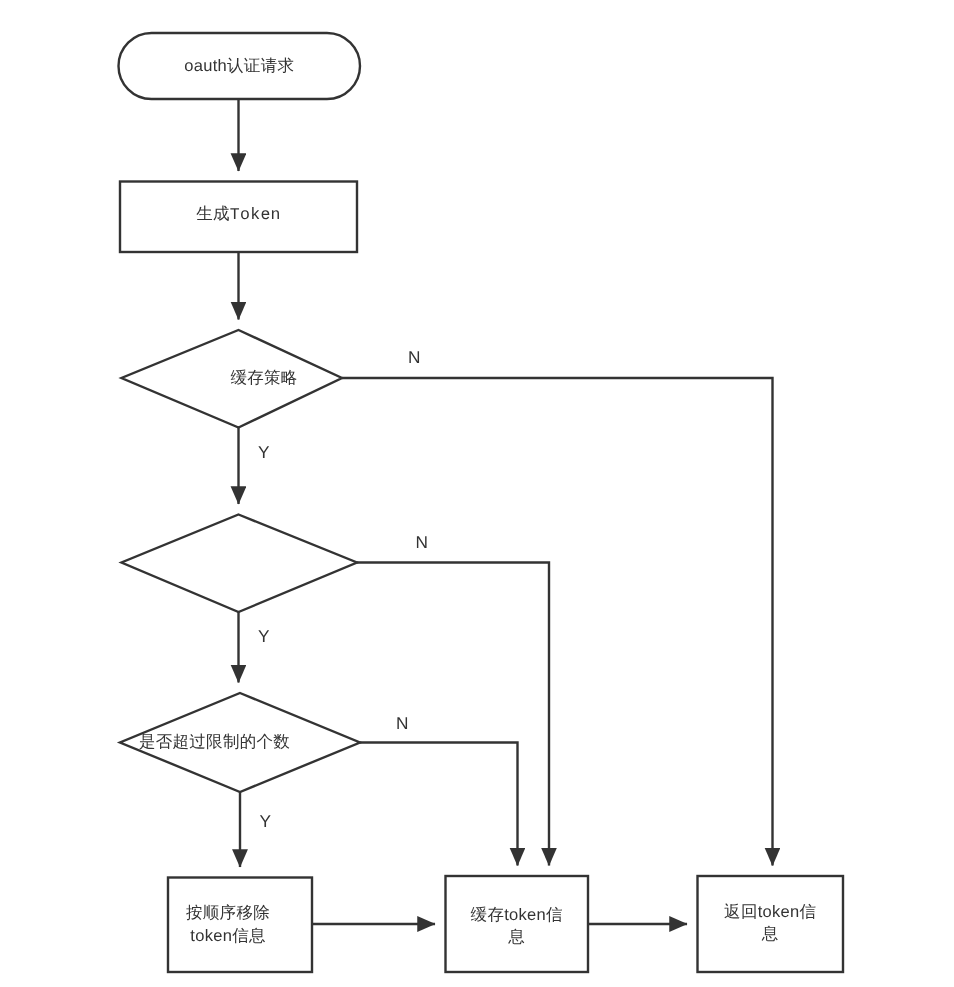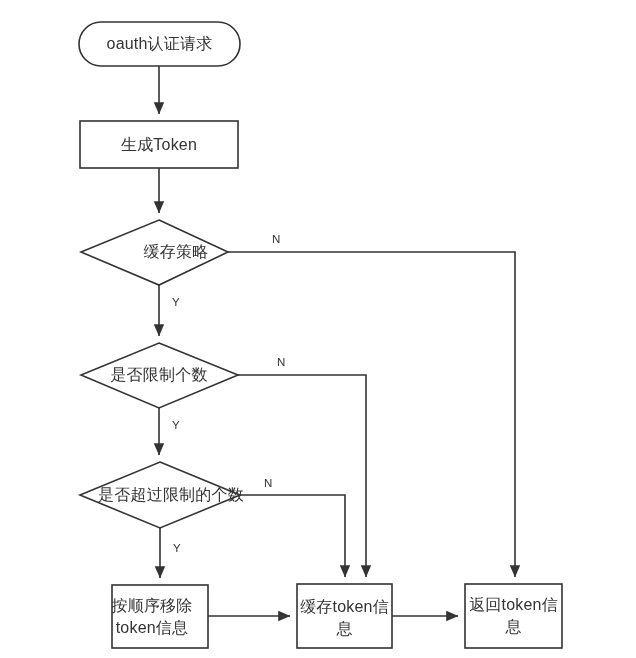--- a/index.html
+++ b/index.html
@@ -40,21 +40,21 @@
     stroke-width: 1.6;
     fill: none;
   }
   .node-label {
     position: absolute;
     display: flex;
     align-items: center;
     justify-content: center;
     text-align: center;
     color: #333333;
-    font-size: 16px;
+    font-size: 11px;
     line-height: 1.35;
     letter-spacing: 0.2px;
     pointer-events: none;
     white-space: pre-line;
   }
   .edge-label {
     position: absolute;
     color: #333333;
     font-size: 11.5px;
     line-height: 1;
@@ -105,27 +105,26 @@
 
     <path class="edge-line" d="M160,528 L160,578" marker-end="url(#arrowhead)"></path>
 
     <path class="edge-line" d="M208,616 L290,616" marker-end="url(#arrowhead)"></path>
 
     <path class="edge-line" d="M392,616 L458,616" marker-end="url(#arrowhead)"></path>
   </svg>
 
   <div class="node-label" style="left:79px; top:22px; width:161px; height:44px;">oauth认证请求</div>
 
-  <div class="node-label" style="left:80px; top:121px; width:158px; height:47px;">生成Token</div>
+  <div class="node-label" style="left:80px; top:121px; width:158px; height:47px;font-family:Liberation Mono, monospace;">生成Token</div>
 
   <div class="node-label" style="left:116px; top:236px; width:120px; height:32px;">缓存策略</div>
 
-  <div class="node-label" style="left:94px; top:359px; width:130px; height:32px;">是否限制个数</div>
 
-  <div class="node-label" style="left:96px; top:479px; width:150px; height:32px;">是否超过限制的个数</div>
+  <div class="node-label" style="left:68px; top:479px; width:150px; height:32px;">是否超过限制的个数</div>
 
   <div class="node-label" style="left:104px; top:585px; width:96px; height:63px;">按顺序移除
 token信息</div>
 
   <div class="node-label" style="left:297px; top:584px; width:95px; height:68px;text-align:center;">缓存token信
 息</div>
 
   <div class="node-label" style="left:465px; top:584px; width:97px; height:64px;text-align:center;">返回token信
 息</div>
 

